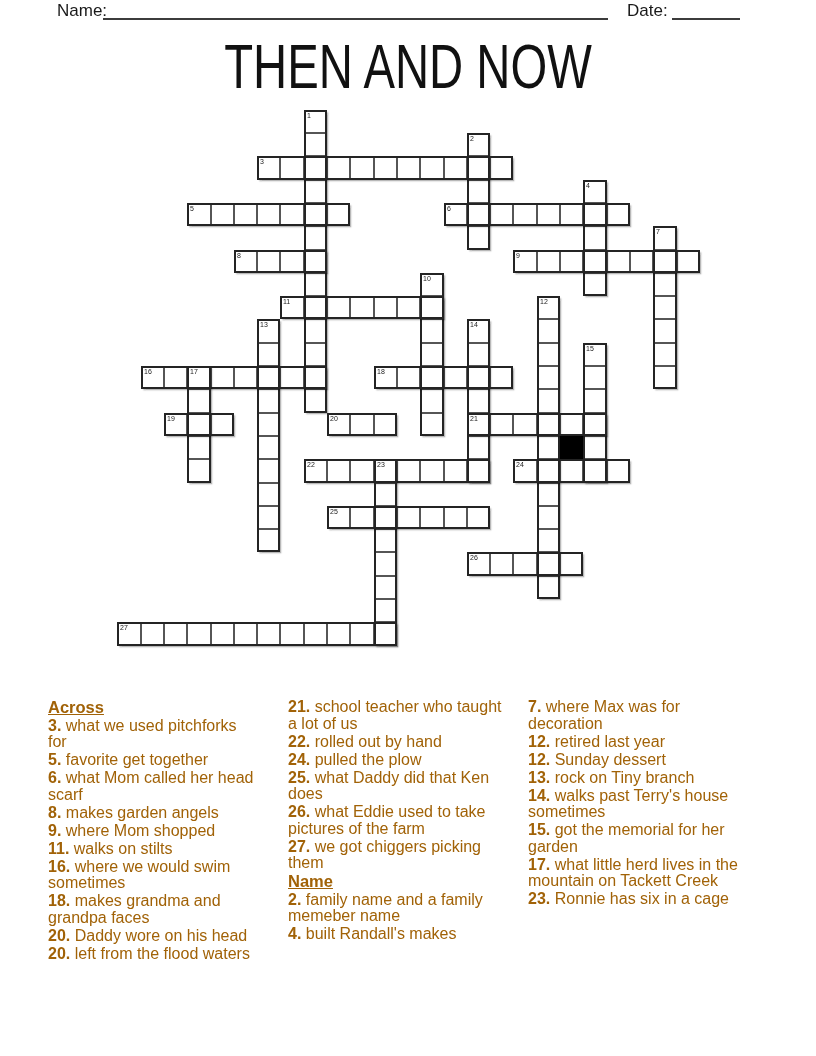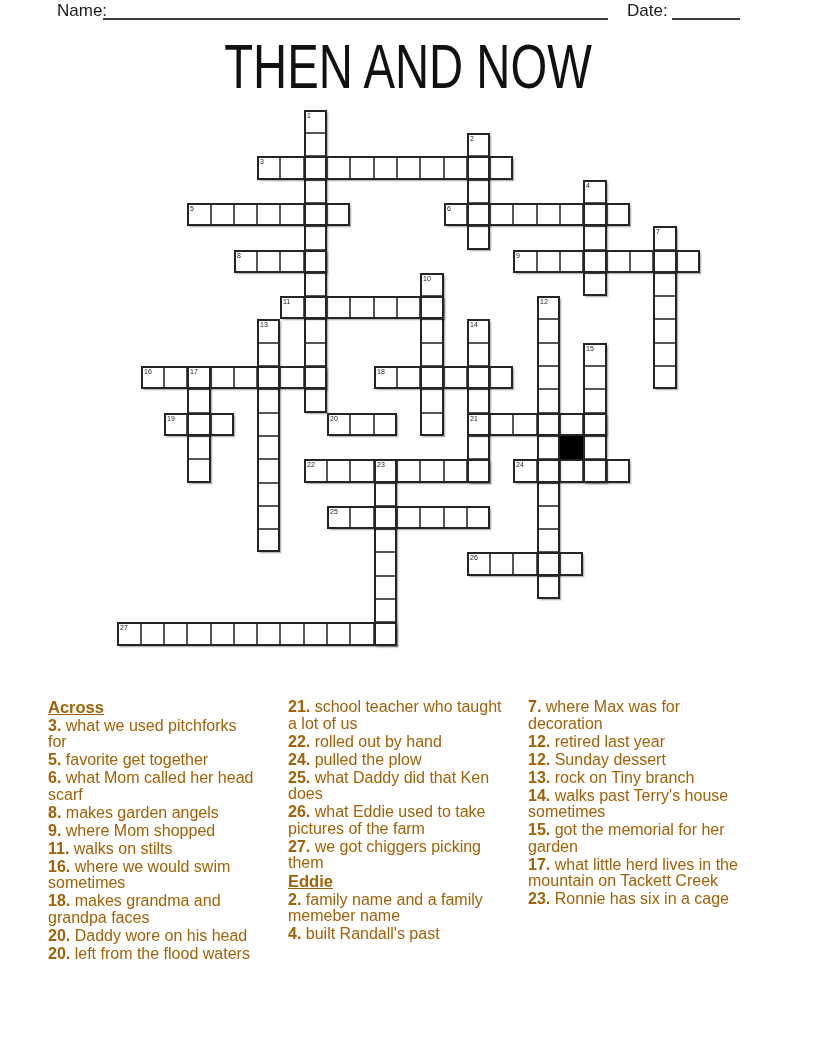--- a/index.html
+++ b/index.html
@@ -316,23 +316,23 @@
       <p class="clue"><b>20. </b><span>Daddy wore on his head</span></p>
       <p class="clue"><b>20. </b><span>left from the flood waters</span></p>
     </div>
   <div class="clue-col clue-col-2">
       <p class="clue"><b>21. </b><span>school teacher who taught a lot of us</span></p>
       <p class="clue"><b>22. </b><span>rolled out by hand</span></p>
       <p class="clue"><b>24. </b><span>pulled the plow</span></p>
       <p class="clue"><b>25. </b><span>what Daddy did that Ken does</span></p>
       <p class="clue"><b>26. </b><span>what Eddie used to take pictures of the farm</span></p>
       <p class="clue"><b>27. </b><span>we got chiggers picking them</span></p>
-      <div class="clue-header">Eddie</div>
+      <div class="clue-header">Name</div>
       <p class="clue"><b>2. </b><span>family name and a family memeber name</span></p>
-      <p class="clue"><b>4. </b><span>built Randall's past</span></p>
+      <p class="clue"><b>4. </b><span>built Randall's makes</span></p>
     </div>
   <div class="clue-col clue-col-3">
       <p class="clue"><b>7. </b><span>where Max was for decoration</span></p>
       <p class="clue"><b>12. </b><span>retired last year</span></p>
       <p class="clue"><b>12. </b><span>Sunday dessert</span></p>
       <p class="clue"><b>13. </b><span>rock on Tiny branch</span></p>
       <p class="clue"><b>14. </b><span>walks past Terry's house sometimes</span></p>
       <p class="clue"><b>15. </b><span>got the memorial for her garden</span></p>
       <p class="clue"><b>17. </b><span>what little herd lives in the mountain on Tackett Creek</span></p>
       <p class="clue"><b>23. </b><span>Ronnie has six in a cage</span></p>

